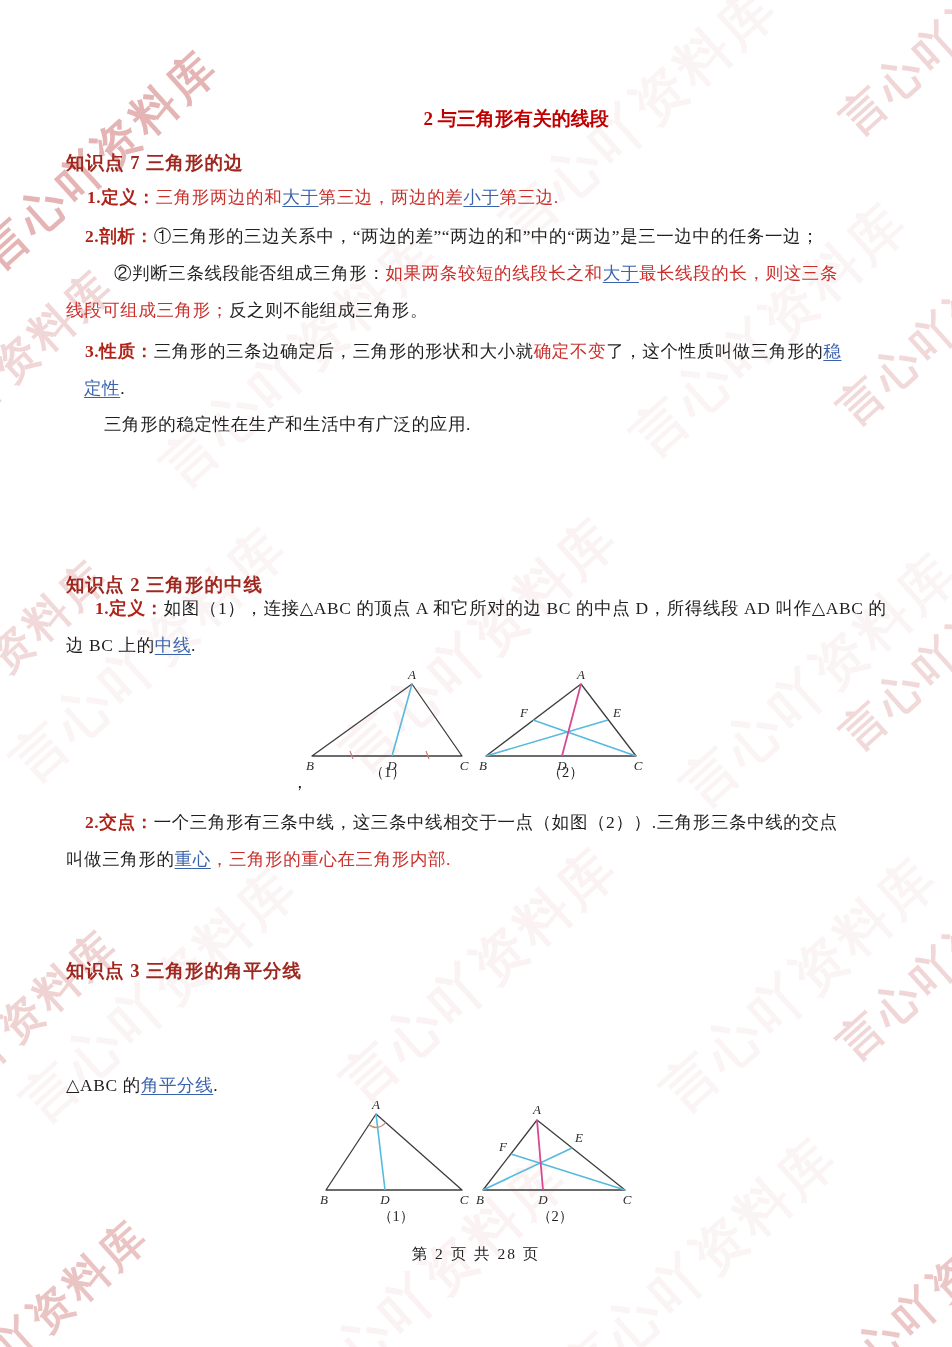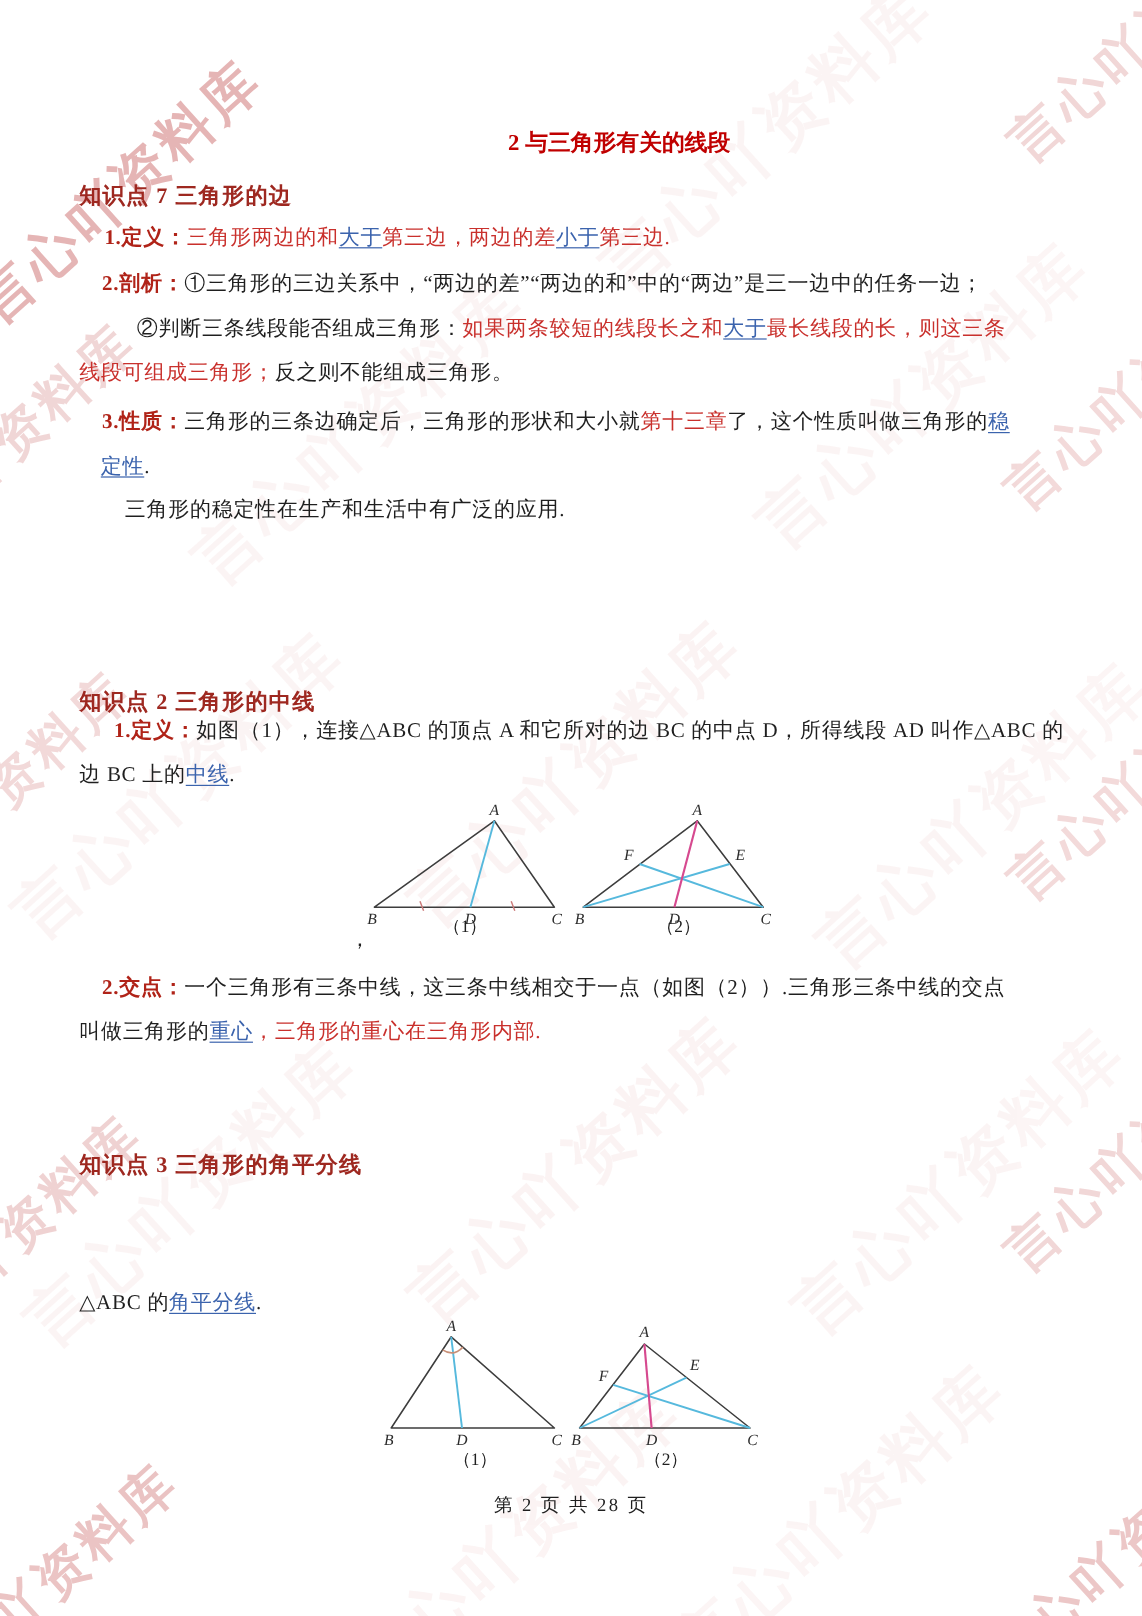--- a/index.html
+++ b/index.html
@@ -104,21 +104,21 @@
       <div class="wm" style="left: 700px; top: 1265px; font-size: 54px; opacity: 0.05;">言心吖资料库</div>
     </div>
 
   <div id="title2" class="tl centered doc-subtitle">2 与三角形有关的线段</div>
 
   <div id="h1" class="tl kp-heading">知识点 7 三角形的边</div>
   <div id="line-def1" class="tl line"><span class="seg-label">1.定义：</span><span class="seg-red">三角形两边的和</span><span class="seg-blue">大于</span><span class="seg-red">第三边，两边的差</span><span class="seg-blue">小于</span><span class="seg-red">第三边.</span></div>
   <div id="line-pou1" class="tl line"><span class="seg-label">2.剖析：</span><span class="seg-blk">①三角形的三边关系中，“两边的差”“两边的和”中的“两边”是三一边中的任务一边；</span></div>
   <div id="line-pou2" class="tl line"><span class="seg-blk">②判断三条线段能否组成三角形：</span><span class="seg-red">如果两条较短的线段长之和</span><span class="seg-blue">大于</span><span class="seg-red">最长线段的长，则这三条</span></div>
   <div id="line-pou3" class="tl line"><span class="seg-red">线段可组成三角形；</span><span class="seg-blk">反之则不能组成三角形。</span></div>
-  <div id="line-xing1" class="tl line"><span class="seg-label">3.性质：</span><span class="seg-blk">三角形的三条边确定后，三角形的形状和大小就</span><span class="seg-red">第十三章</span><span class="seg-blk">了，这个性质叫做三角形的</span><span class="seg-blue">稳</span></div>
+  <div id="line-xing1" class="tl line"><span class="seg-label">3.性质：</span><span class="seg-blk">三角形的三条边确定后，三角形的形状和大小就</span><span class="seg-red">确定不变</span><span class="seg-blk">了，这个性质叫做三角形的</span><span class="seg-blue">稳</span></div>
   <div id="line-xing2" class="tl line"><span class="seg-blue">定性</span><span class="seg-blk">.</span></div>
   <div id="line-stable" class="tl line"><span class="seg-blk">三角形的稳定性在生产和生活中有广泛的应用.</span></div>
 
   <div id="h2" class="tl kp-heading">知识点 2 三角形的中线</div>
   <div id="line-mid1" class="tl line"><span class="seg-label">1.定义：</span><span class="seg-blk">如图（1），连接△ABC 的顶点 A 和它所对的边 BC 的中点 D，所得线段 AD 叫作△ABC 的</span></div>
   <div id="line-mid2" class="tl line"><span class="seg-blk">边 BC 上的</span><span class="seg-blue">中线</span><span class="seg-blk">.</span></div>
 
   <svg id="fig-m1" class="fig" width="175" height="105" viewBox="0 0 175 105">
     <polygon class="tri" points="12,86 112,14 162,86"></polygon>
     <line class="cyan" x1="112" y1="14" x2="92" y2="86"></line>

